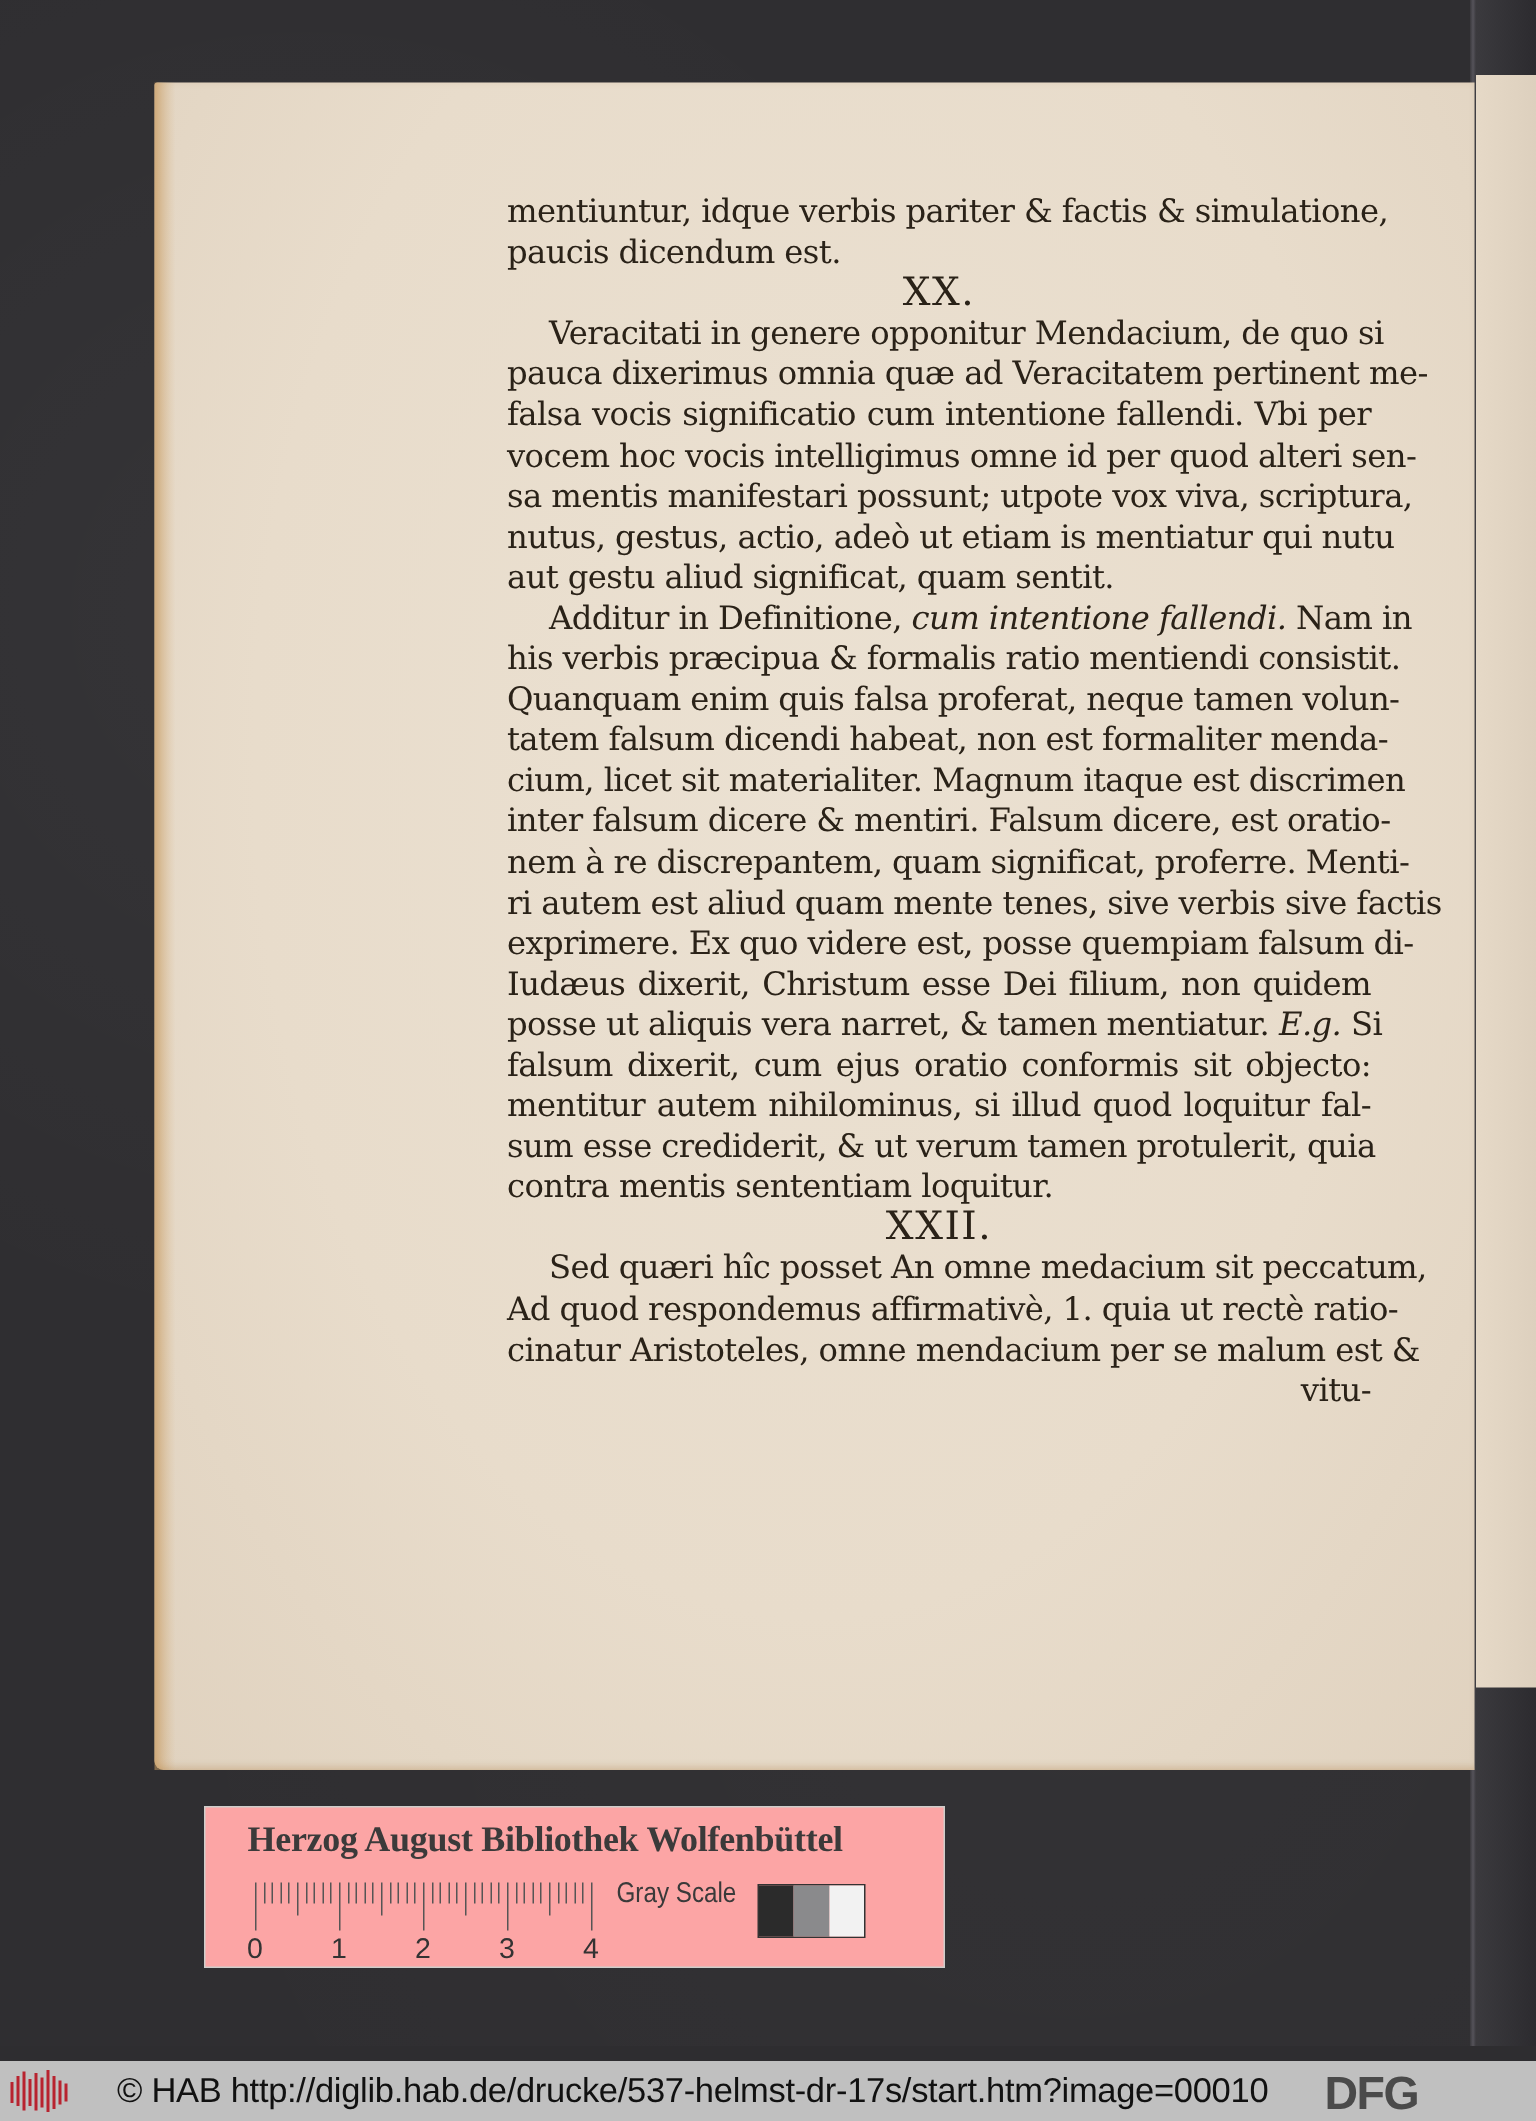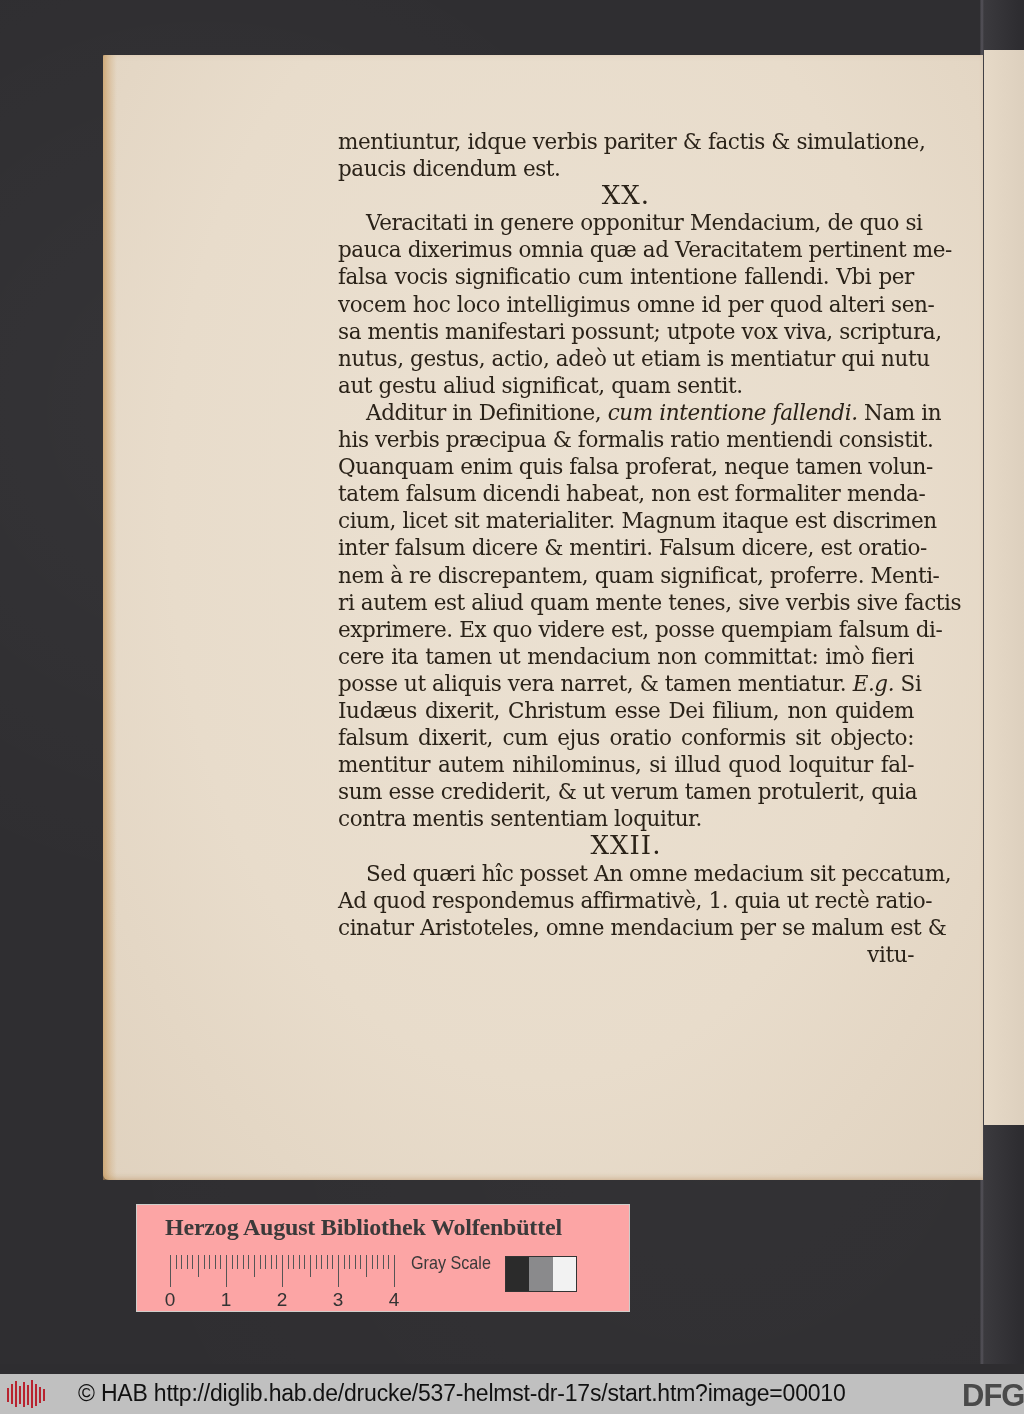--- a/index.html
+++ b/index.html
@@ -81,57 +81,56 @@
   }
   .footer-logo {
     position: absolute; left: 5px; top: 5px; width: 42px; height: 30px;
   }
   .footer-text {
     position: absolute; left: 78px; top: 6px;
     font-family: "Liberation Sans", sans-serif; font-size: 23px; color: #111;
     white-space: nowrap; letter-spacing: -0.2px;
   }
   .dfg {
-    position: absolute; left: 962px; top: 4px;
+    position: absolute; left: 883px; top: 4px;
     font-family: "Liberation Sans", sans-serif; font-weight: bold; font-size: 31px;
     color: #4a4a4a; letter-spacing: -1px;
   }
 </style>
 </head>
 <body>
 
 <div class="backdrop"></div>
 <div class="scan-edge"></div>
 <div class="scan-edge-paper"></div>
 
 <div class="page"></div>
 
 <div class="text-block" id="text-block">
     <span class="line just">mentiuntur, idque verbis pariter &amp; factis &amp; simulatione,</span>
     <span class="line plain">paucis dicendum est.</span>
     <span class="heading">XX.</span>
     <span class="line just indent">Veracitati in genere opponitur Mendacium, de quo si</span>
     <span class="line just">pauca dixerimus omnia quæ ad Veracitatem pertinent me-</span>
     <span class="line just">falsa vocis significatio cum intentione fallendi. Vbi per</span>
-    <span class="line just">vocem hoc loco intelligimus omne id per quod alteri sen-</span>
+    <span class="line just">vocem hoc vocis intelligimus omne id per quod alteri sen-</span>
     <span class="line just">sa mentis manifestari possunt; utpote vox viva, scriptura,</span>
     <span class="line just">nutus, gestus, actio, adeò ut etiam is mentiatur qui nutu</span>
     <span class="line plain">aut gestu aliud significat, quam sentit.</span>
     <span class="line just indent"><span>Additur in Definitione, </span><span class="it">cum intentione fallendi.</span><span> Nam in</span></span>
     <span class="line just">his verbis præcipua &amp; formalis ratio mentiendi consistit.</span>
     <span class="line just">Quanquam enim quis falsa proferat, neque tamen volun-</span>
     <span class="line just">tatem falsum dicendi habeat, non est formaliter menda-</span>
     <span class="line just">cium, licet sit materialiter. Magnum itaque est discrimen</span>
     <span class="line just">inter falsum dicere &amp; mentiri. Falsum dicere, est oratio-</span>
     <span class="line just">nem à re discrepantem, quam significat, proferre. Menti-</span>
     <span class="line just">ri autem est aliud quam mente tenes, sive verbis sive factis</span>
     <span class="line just">exprimere. Ex quo videre est, posse quempiam falsum di-</span>
-    <span class="line just">cere ita tamen ut mendacium non committat: imò fieri</span>
+    <span class="line just">Iudæus dixerit, Christum esse Dei filium, non quidem</span>
     <span class="line just"><span>posse ut aliquis vera narret, &amp; tamen mentiatur. </span><span class="it">E.g.</span><span> Si</span></span>
-    <span class="line just">Iudæus dixerit, Christum esse Dei filium, non quidem</span>
     <span class="line just">falsum dixerit, cum ejus oratio conformis sit objecto:</span>
     <span class="line just">mentitur autem nihilominus, si illud quod loquitur fal-</span>
     <span class="line just">sum esse crediderit, &amp; ut verum tamen protulerit, quia</span>
     <span class="line plain">contra mentis sententiam loquitur.</span>
     <span class="heading">XXII.</span>
     <span class="line just indent">Sed quæri hîc posset An omne medacium sit peccatum,</span>
     <span class="line just">Ad quod respondemus affirmativè, 1. quia ut rectè ratio-</span>
     <span class="line just">cinatur Aristoteles, omne mendacium per se malum est &amp;</span>
     <span class="catch">vitu-</span>
   </div>

